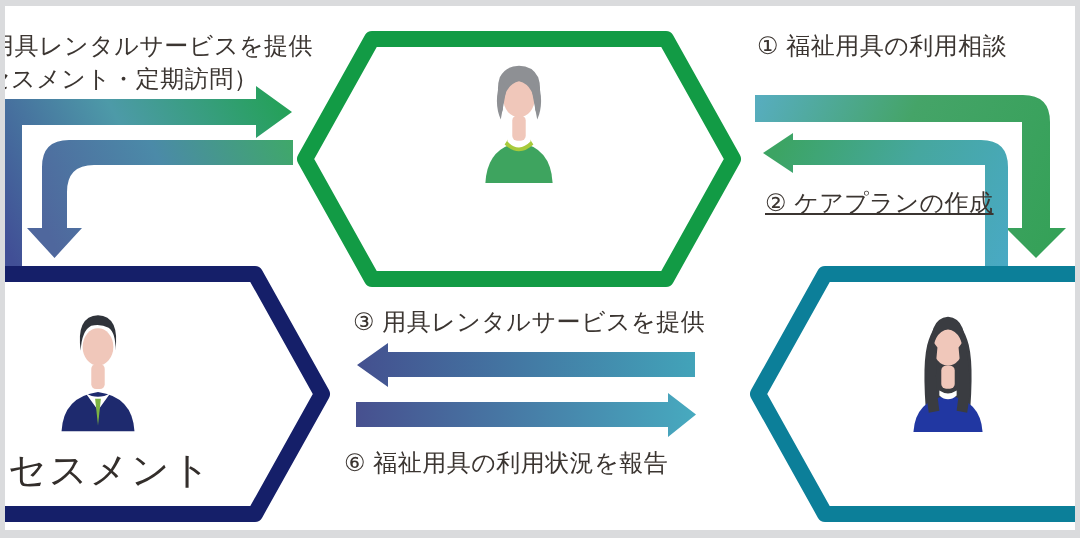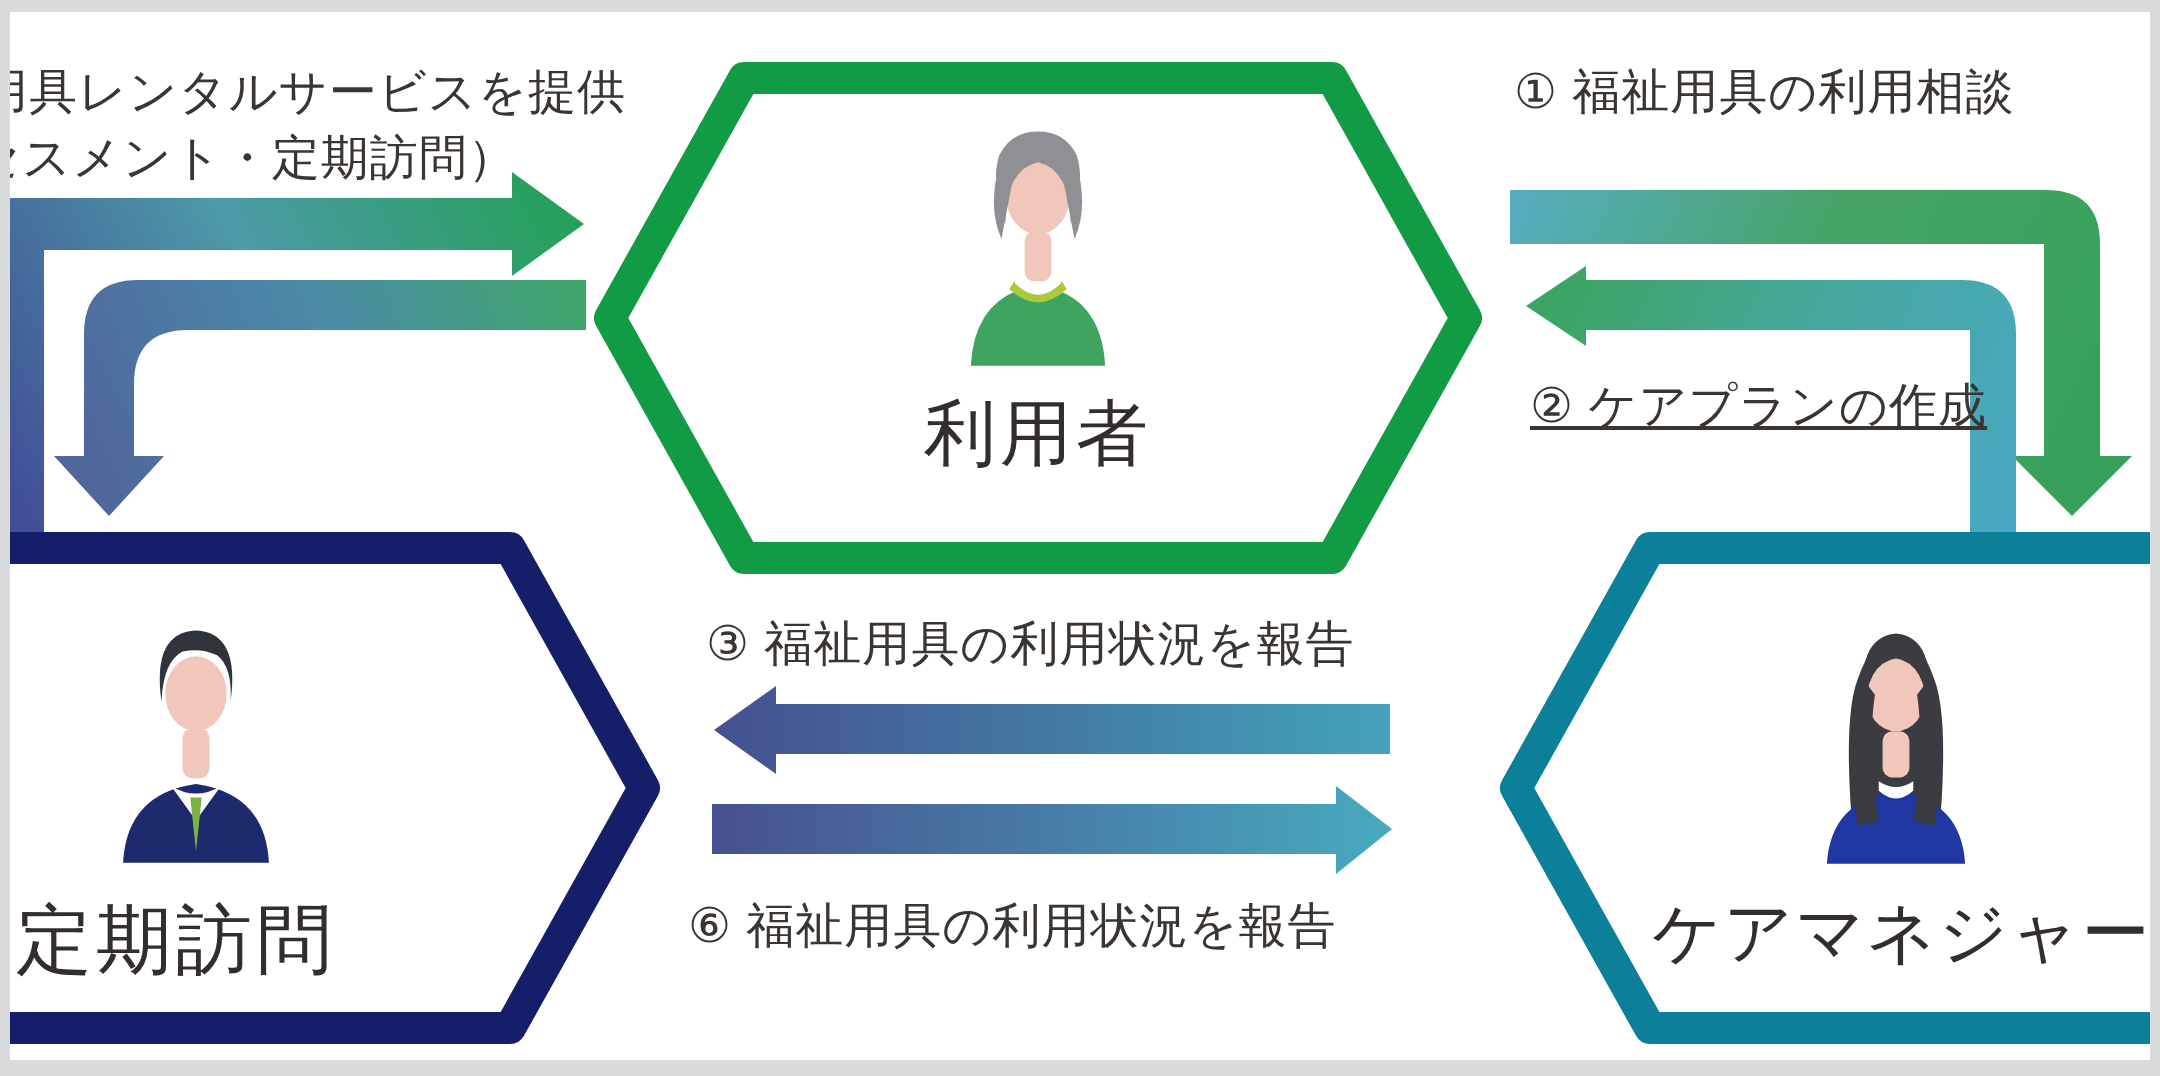--- a/index.html
+++ b/index.html
@@ -137,29 +137,27 @@
     <ellipse cx="50" cy="42" rx="15.5" ry="19" fill="#f0c7ba"></ellipse>
     <path d="M34,52 Q28,12 50,10 Q72,12 66,52 Q66,26 50,23 Q34,26 34,52 Z" fill="#3a3c41"></path>
     <path d="M33,34 Q24,75 30,110 L41,108 Q35,70 39,42 Z" fill="#3a3c41"></path>
     <path d="M67,34 Q76,75 70,110 L59,108 Q65,70 61,42 Z" fill="#3a3c41"></path>
   </svg>
 
   <div class="flow-label" style="left:757px;top:30px;">① 福祉用具の利用相談</div>
 
   <div class="flow-label" style="left:765px;top:187px;text-decoration:underline;">② ケアプランの作成</div>
 
-  <div class="flow-label" style="left:353px;top:306px;">③ 福祉用具の利用状況を報告</div>
+  <div class="flow-label" style="left:353px;top:306px;">③ 用具レンタルサービスを提供</div>
 
   <div class="flow-label" style="left:-10px;top:30px;">用具レンタルサービスを提供</div>
   <div class="flow-label" style="left:-14px;top:63px;">セスメント・定期訪問）</div>
 
 
   <div class="flow-label" style="left:344px;top:447px;">⑥ 福祉用具の利用状況を報告</div>
 
-  <div class="entity-label lbl-user">利用者</div>
 
-  <div class="entity-label lbl-yamashita">定期訪問</div>
+  <div class="entity-label lbl-yamashita">セスメント</div>
 
-  <div class="entity-label lbl-caremgr">ケアマネジャー</div>
 
   <div class="frame"></div>
 
 </div>
 
 </body></html>

